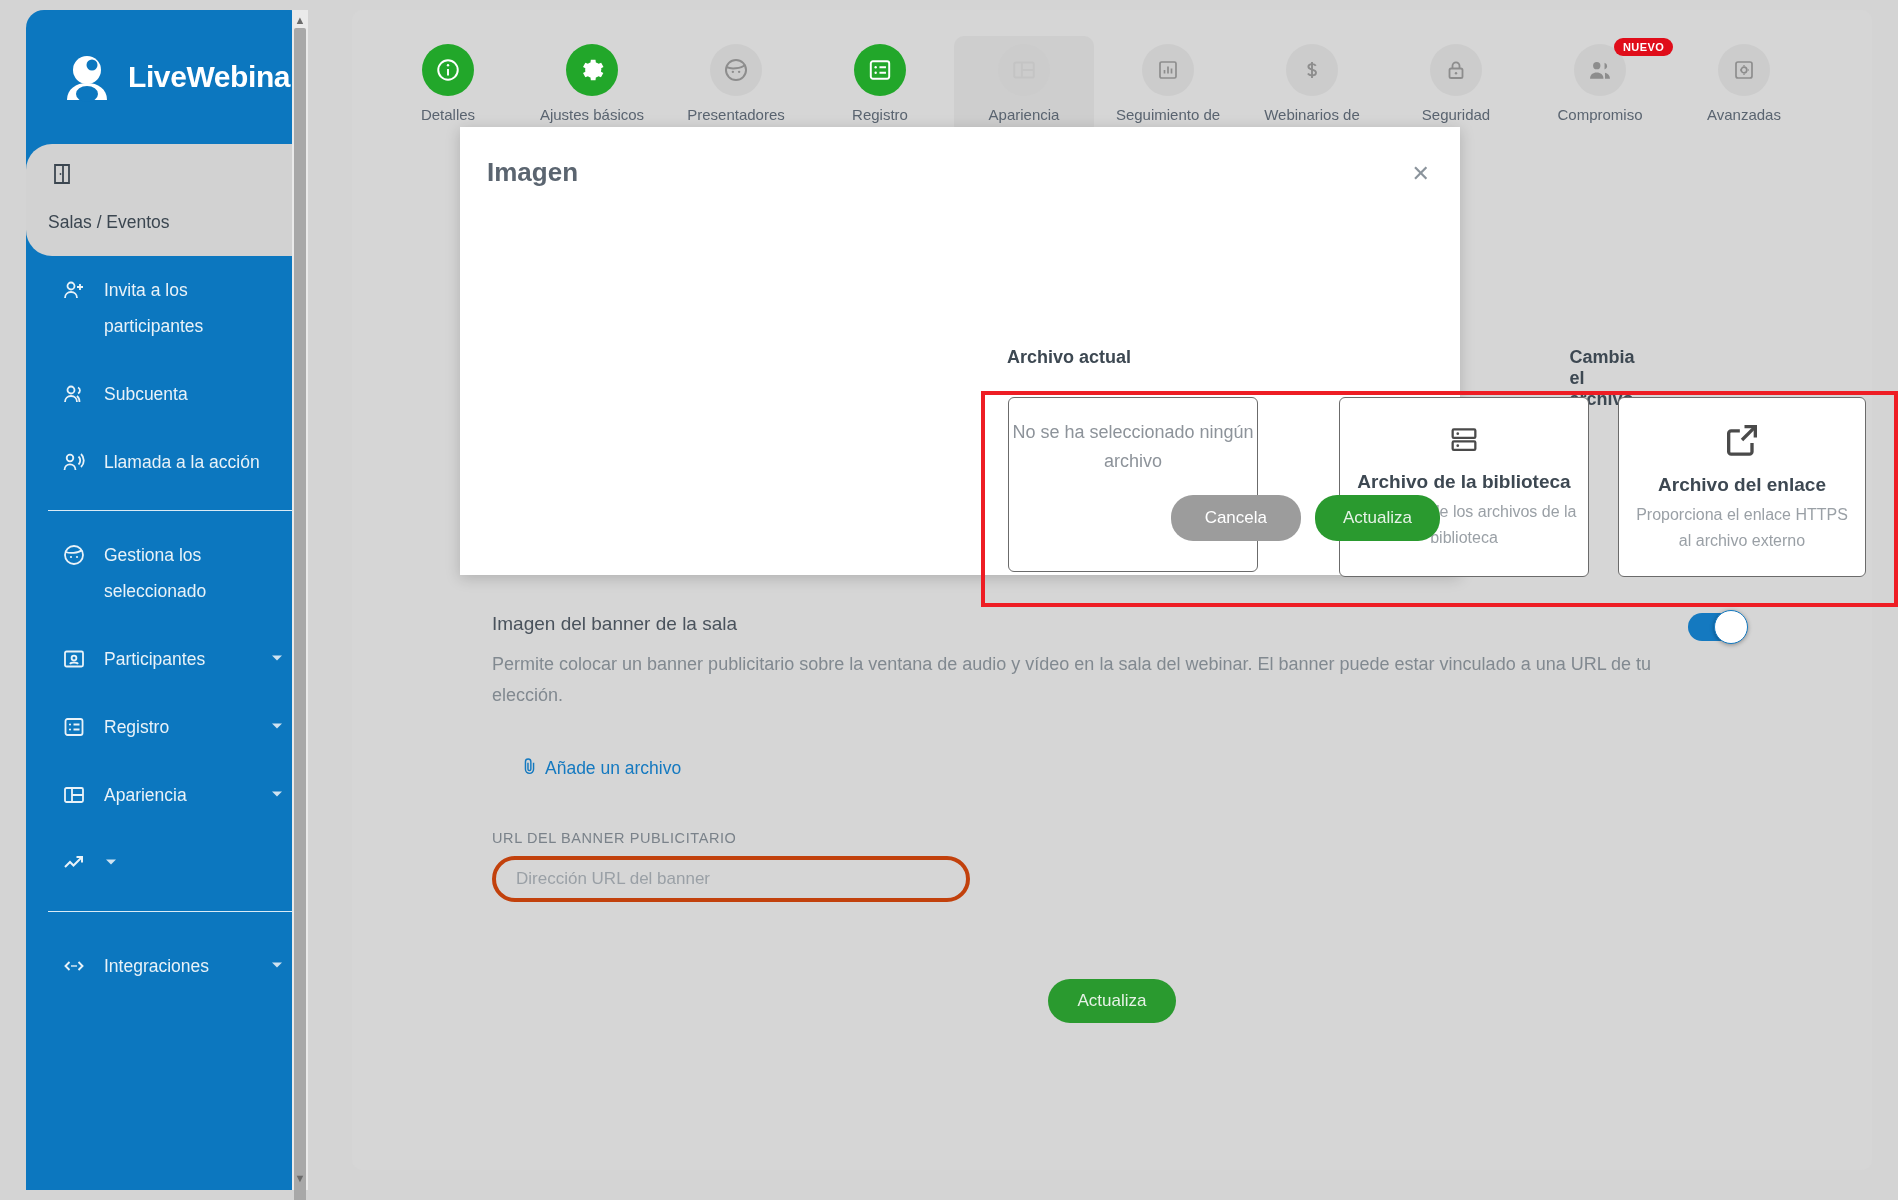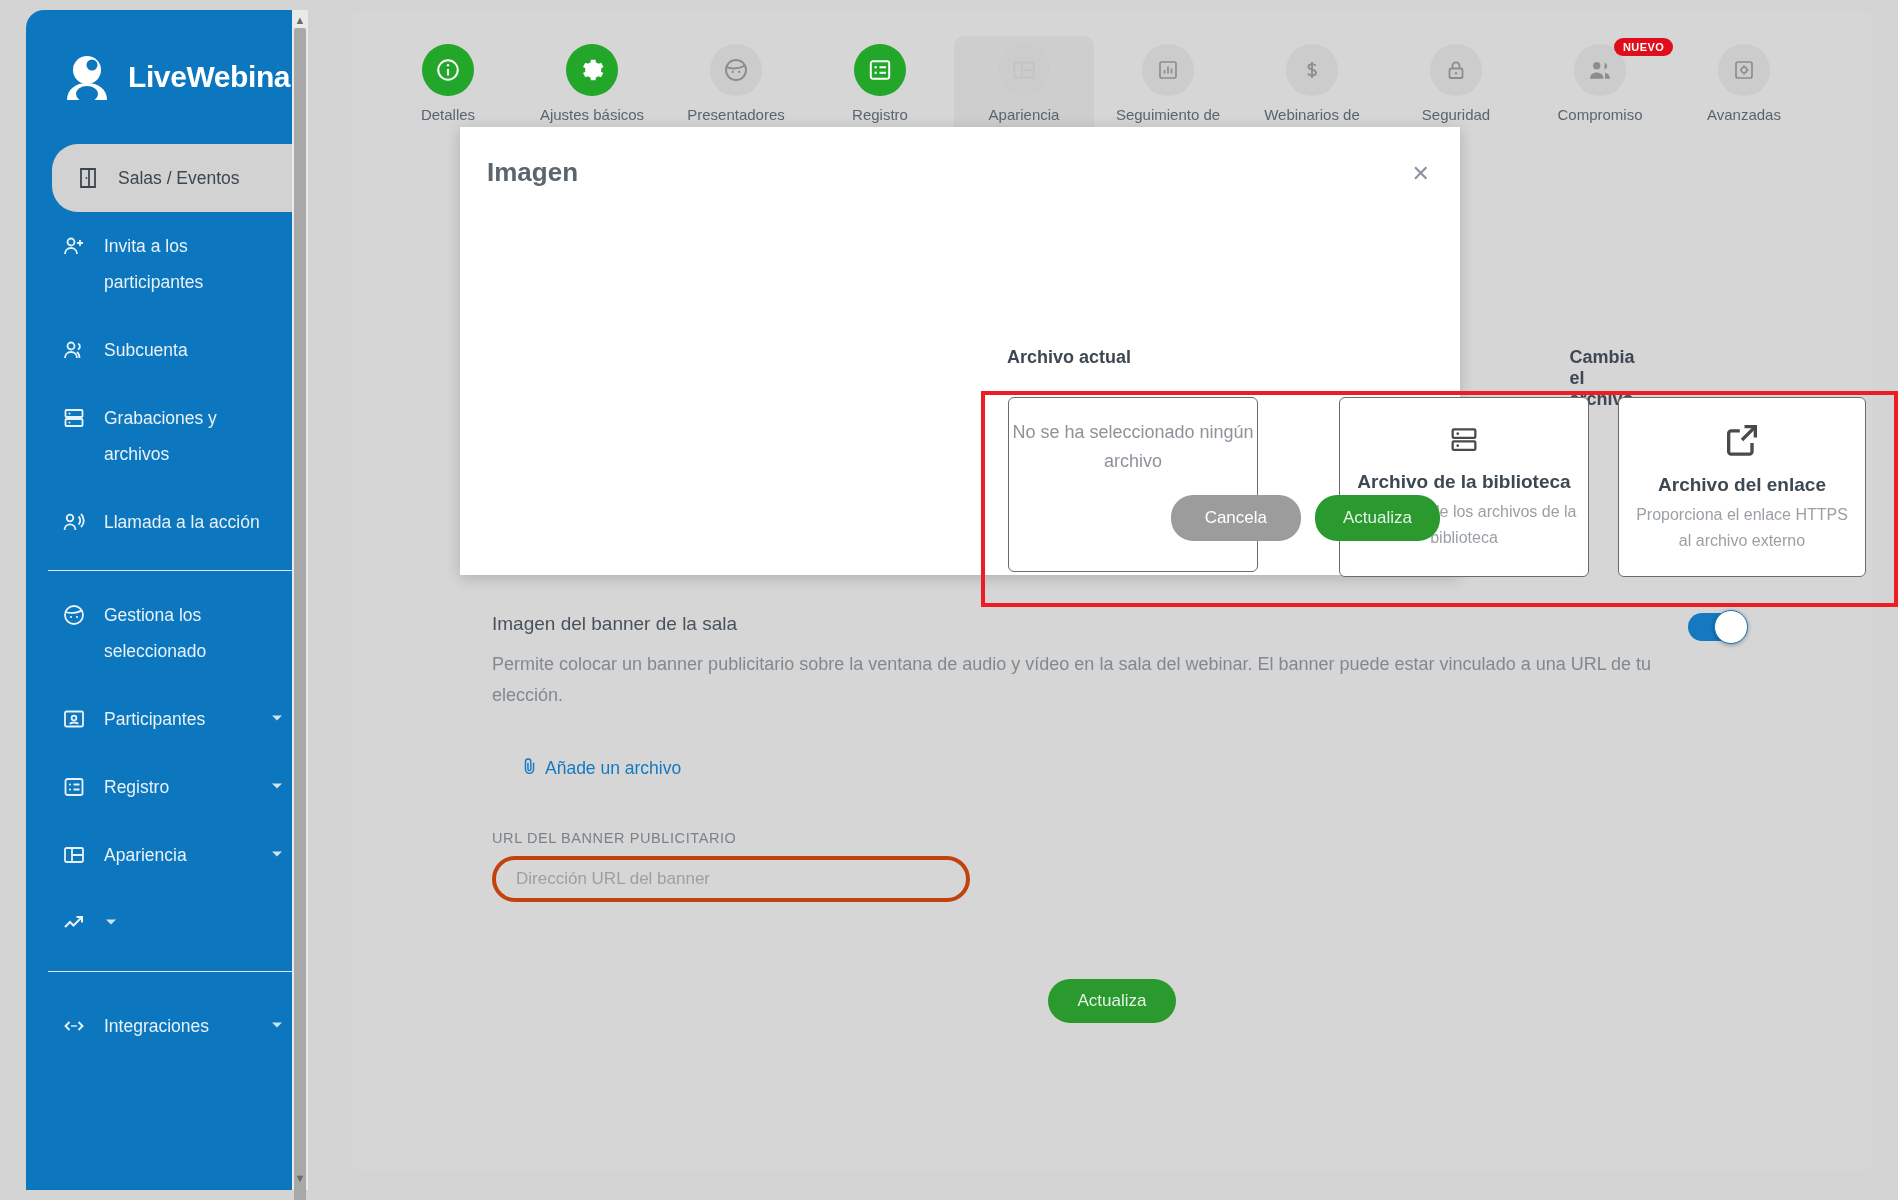--- a/index.html
+++ b/index.html
@@ -33,21 +33,21 @@
     padding: 16px 20px 16px 34px;
     color: #e9f2f8; font-size: 17.5px; line-height: 36px;
     position: relative; cursor: pointer;
   }
   .nav-item .ico { width: 28px; height: 36px; flex: 0 0 28px; display:flex; align-items:center; justify-content:center; }
   .nav-item .lbl { flex: 1 1 auto; max-width: 170px; }
   .nav-item .caret { width: 18px; align-self: center; }
   .nav-item.active {
     background: #d2d2d2; color: #3b4650;
     border-radius: 26px 0 0 26px;
-    margin-left: 26px; padding-left: 22px;
+    padding-left: 22px; flex-direction: column;
   }
   .nav-item.active .ico svg { stroke: #3b4650; }
   .nav-sep { height: 1px; background: #ffffff; opacity: .85; margin: 14px 0 10px 22px; }
 
   .sb-scrollbar { position: absolute; right: 0; top: 0; width: 16px; height: 1180px; background: #eaeaea; }
   .sb-thumb { position: absolute; right: 2px; top: 18px; width: 12px; height: 1200px; background: #a8a8a8; border-radius: 2px; }
   .sb-arrow { position: absolute; right: 2px; width: 12px; height: 16px; color: #6b6b6b; font-size: 11px; text-align: center; line-height: 16px; }
 
   
   #content {
@@ -197,31 +197,20 @@
       <span class="ico">
         <svg width="24" height="24" viewBox="0 0 24 24" fill="none" stroke="#e9f2f8" stroke-width="1.8">
           <circle cx="9" cy="8" r="3.5"></circle>
             <path d="M3 20c0-3.8 2.8-6 6-6s6 2.2 6 6"></path>
           <path d="M16 5.5a3.3 3.3 0 010 6M17.5 20c0-3-1.2-5-2.6-6"></path>
         </svg>
       </span>
       <span class="lbl">Subcuenta</span>
     </div>
 
-    <div class="nav-item">
-      <span class="ico">
-        <svg width="24" height="24" viewBox="0 0 24 24" fill="none" stroke="#e9f2f8" stroke-width="1.8">
-          <rect x="3.5" y="4" width="17" height="7" rx="1"></rect>
-            <rect x="3.5" y="13" width="17" height="7" rx="1"></rect>
-          <circle cx="7.5" cy="7.5" r="1" fill="#e9f2f8" stroke="none"></circle>
-            <circle cx="7.5" cy="16.5" r="1" fill="#e9f2f8" stroke="none"></circle>
-        </svg>
-      </span>
-      <span class="lbl">Grabaciones y archivos</span>
-    </div>
 
 
     <div class="nav-item">
       <span class="ico">
         <svg width="24" height="24" viewBox="0 0 24 24" fill="none" stroke="#e9f2f8" stroke-width="1.8">
           <circle cx="8" cy="8" r="3.3"></circle>
             <path d="M2.5 20c0-3.6 2.5-5.7 5.5-5.7s5.5 2.1 5.5 5.7"></path>
           <path d="M16.5 6.5a5.5 5.5 0 010 8M19 4a9 9 0 010 13"></path>
         </svg>
       </span>

